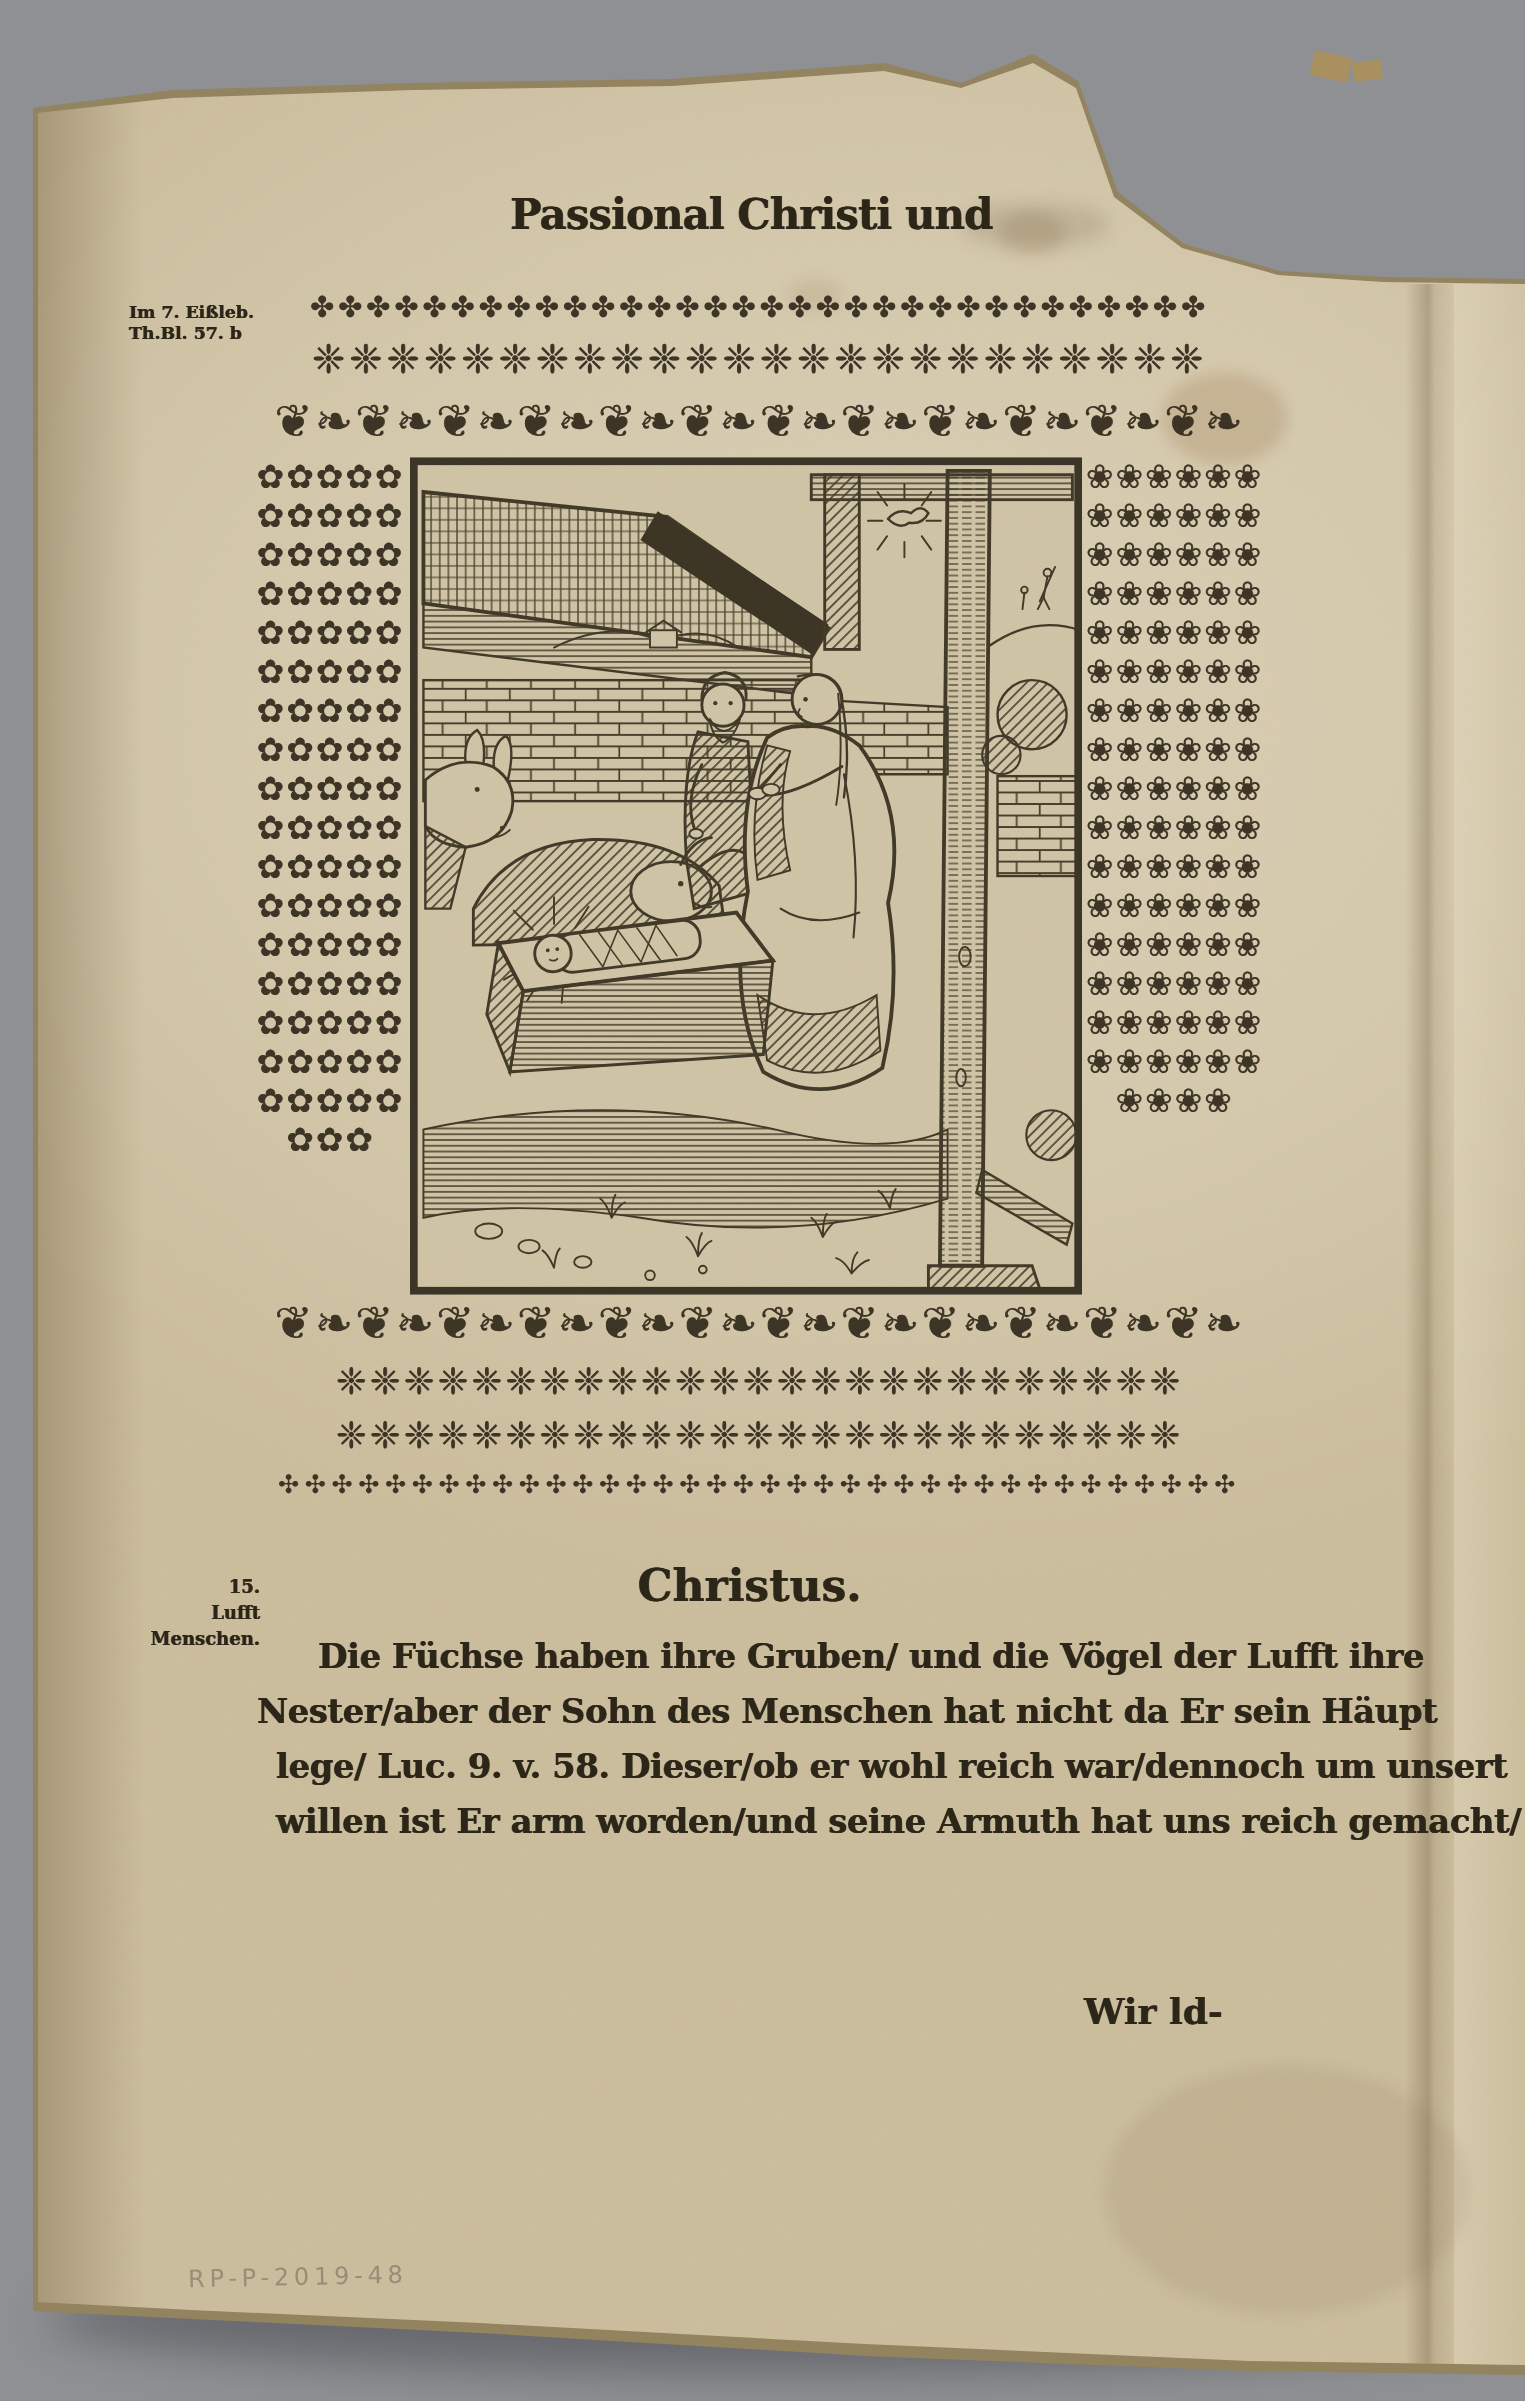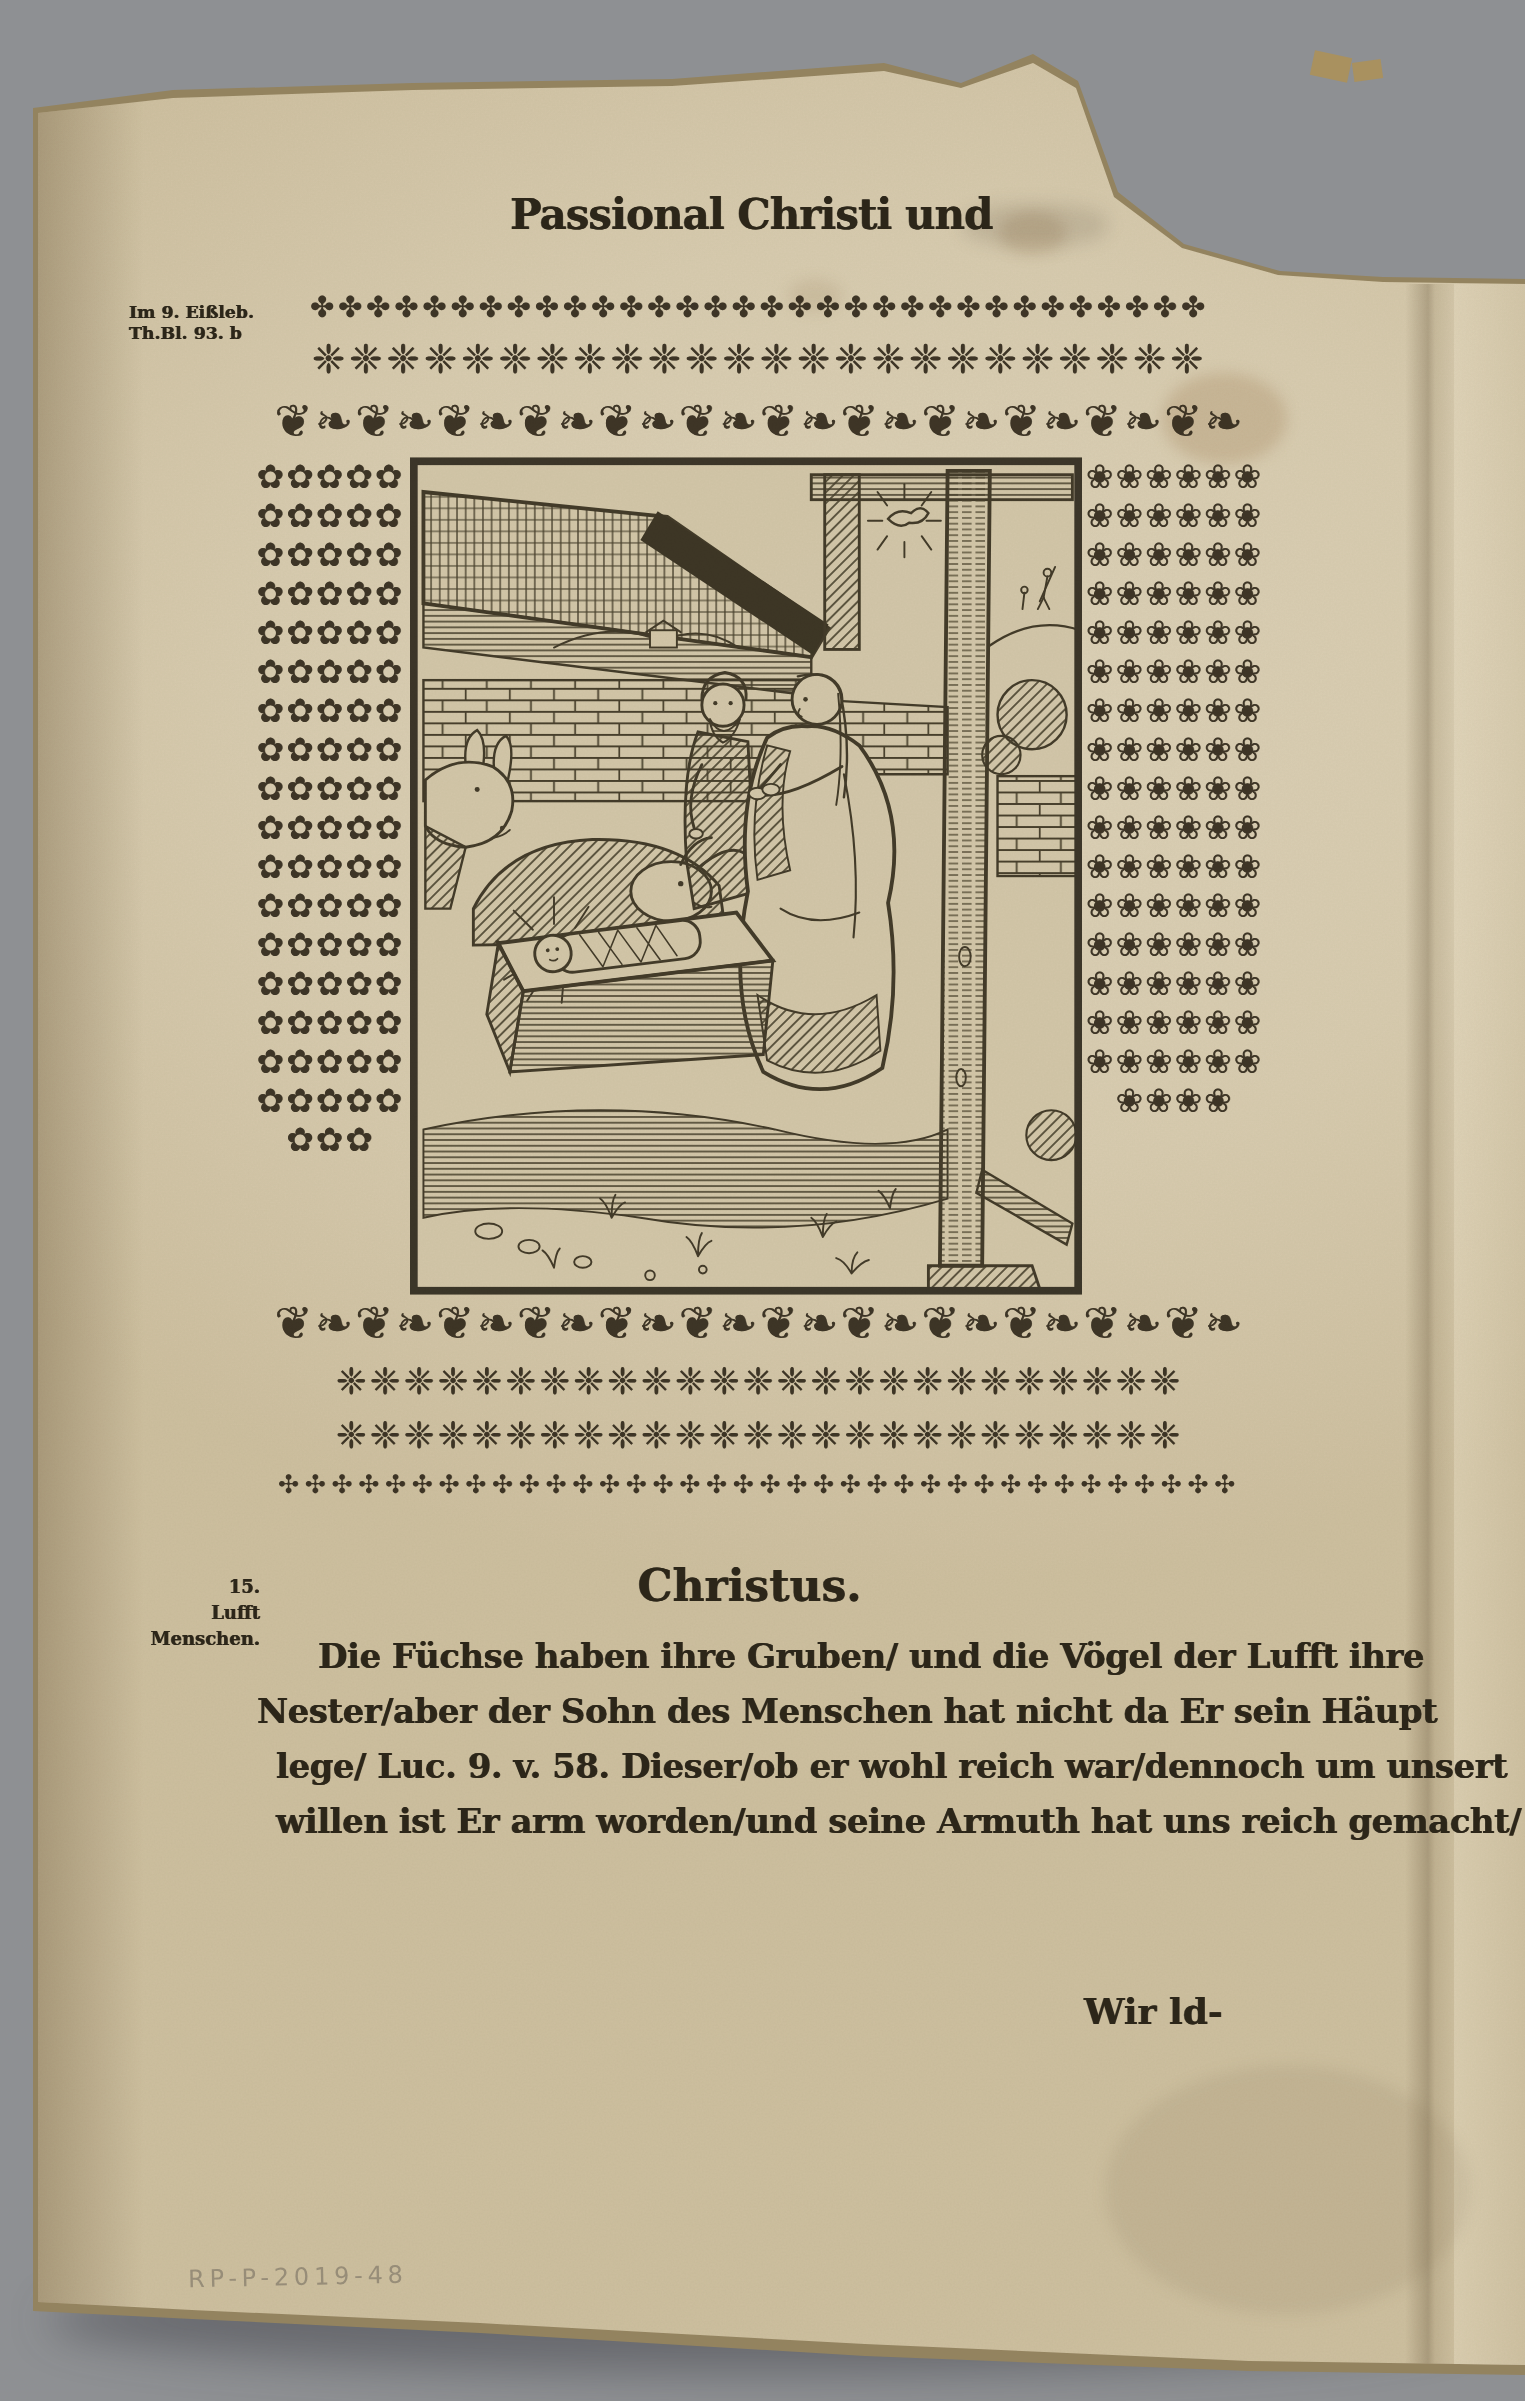--- a/index.html
+++ b/index.html
@@ -99,22 +99,22 @@
 
   <div class="abs stain" style="left:1162px;top:373px;width:125px;height:91px;background:rgba(146,104,58,.22);"></div>
   <div class="abs stain" style="left:999px;top:211px;width:67px;height:44px;background:rgba(125,92,52,.18);"></div>
   <div class="abs stain" style="left:788px;top:279px;width:54px;height:33px;background:rgba(125,92,52,.12);"></div>
   <div class="abs stain" style="left:1105px;top:2065px;width:365px;height:250px;background:rgba(112,92,56,.10);"></div>
   <div class="abs ghost-smudge"></div>
 
   <div class="abs frak running-title">Passional Christi und</div>
 
   <div class="abs frak margin-note-top">
-    <div>Im 9. Eißleb.</div>
-    <div>Th.Bl. 93. b</div>
+    <div>Im 7. Eißleb.</div>
+    <div>Th.Bl. 57. b</div>
   </div>
 
   <div class="abs frame">
     <div class="band b1">✤✤✤✤✤✤✤✤✤✤✤✤✤✤✤✤✤✤✤✤✤✤✤✤✤✤✤✤✤✤✤✤</div>
     <div class="band b2">❈❈❈❈❈❈❈❈❈❈❈❈❈❈❈❈❈❈❈❈❈❈❈❈</div>
     <div class="band b3">❦❧❦❧❦❧❦❧❦❧❦❧❦❧❦❧❦❧❦❧❦❧❦❧</div>
     <div class="mid">
       <div class="colL">✿✿✿✿✿✿✿✿✿✿✿✿✿✿✿✿✿✿✿✿✿✿✿✿✿✿✿✿✿✿✿✿✿✿✿✿✿✿✿✿✿✿✿✿✿✿✿✿✿✿✿✿✿✿✿✿✿✿✿✿✿✿✿✿✿✿✿✿✿✿✿✿✿✿✿✿✿✿✿✿✿✿✿✿✿✿✿✿</div>
 
       <svg class="cut" viewBox="0 0 700 872" role="img" aria-label="Woodcut of the Nativity: Mary and Joseph adore the Christ Child lying swaddled in a manger with radiating halo; ox and donkey at left, stable roof and stone wall behind, dove of the Holy Spirit with rays above, tall wooden post at right, shepherds and trees in the background.">

